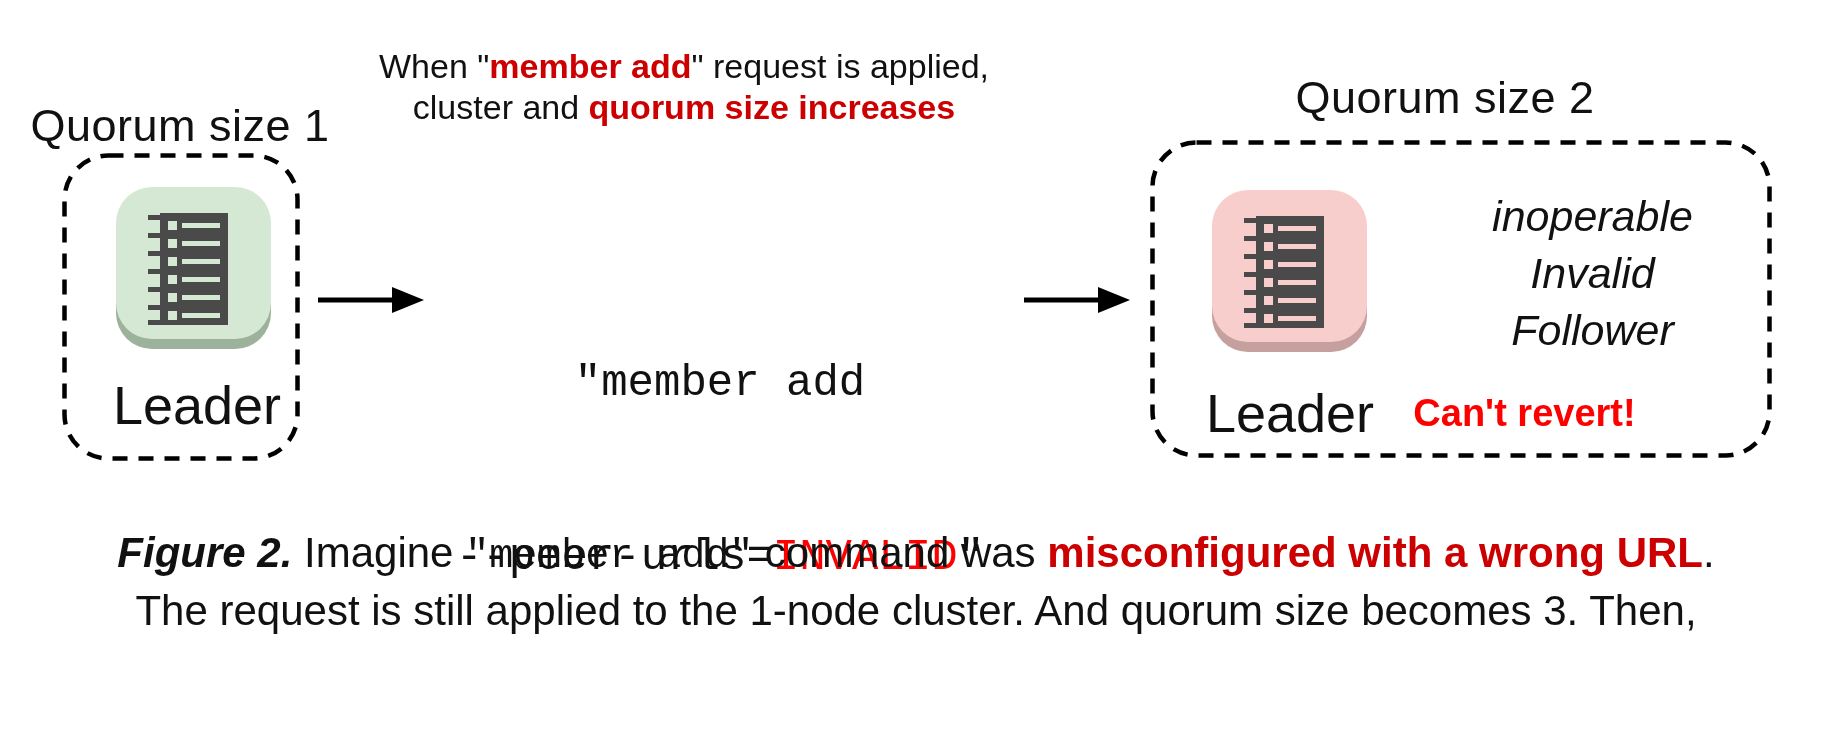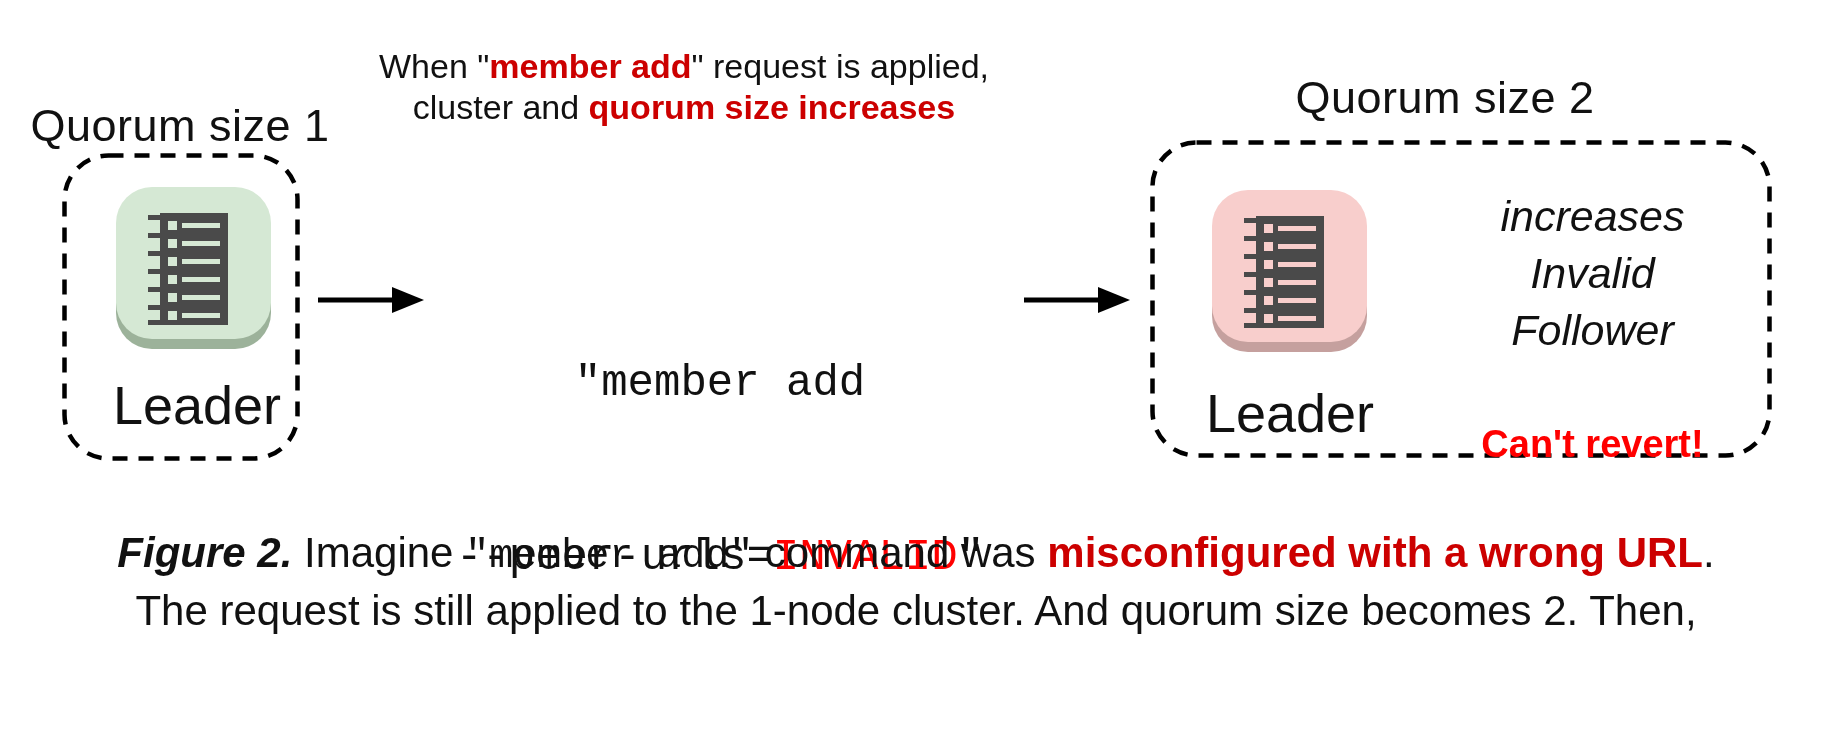--- a/index.html
+++ b/index.html
@@ -120,25 +120,25 @@
       <rect x="52" y="106" width="9" height="9"></rect>
         <rect x="66" y="108" width="38" height="5"></rect>
       <rect x="52" y="124" width="9" height="9"></rect>
         <rect x="66" y="126" width="38" height="5"></rect>
     </g>
   </svg>
 
   <div class="abs node-label ctr" style="left:1190px;top:382px;width:200px;">Leader</div>
 
   <div class="abs status ctr" style="left:1440px;top:188px;width:305px;">
-    <div>increases</div>
+    <div>inoperable</div>
     <div>Invalid</div>
     <div>Follower</div>
   </div>
 
-  <div class="abs warning ctr" style="left:1440px;top:392px;width:305px;margin-top:31px;">Can't revert!</div>
+  <div class="abs warning ctr" style="left:1372px;top:392px;width:305px;">Can't revert!</div>
 
   <div class="abs caption ctr" style="left:0px;top:526px;width:1832px;">
     <div><span class="fig">Figure 2.</span><span> Imagine </span><span class="code">"member add"</span><span> command was </span><span class="redb">misconfigured with a wrong URL</span><span>.</span></div>
-    <div>The request is still applied to the 1-node cluster. And quorum size becomes 2. Then,</div>
+    <div>The request is still applied to the 1-node cluster. And quorum size becomes 3. Then,</div>
   </div>
 
 </div>
 
 </body></html>

